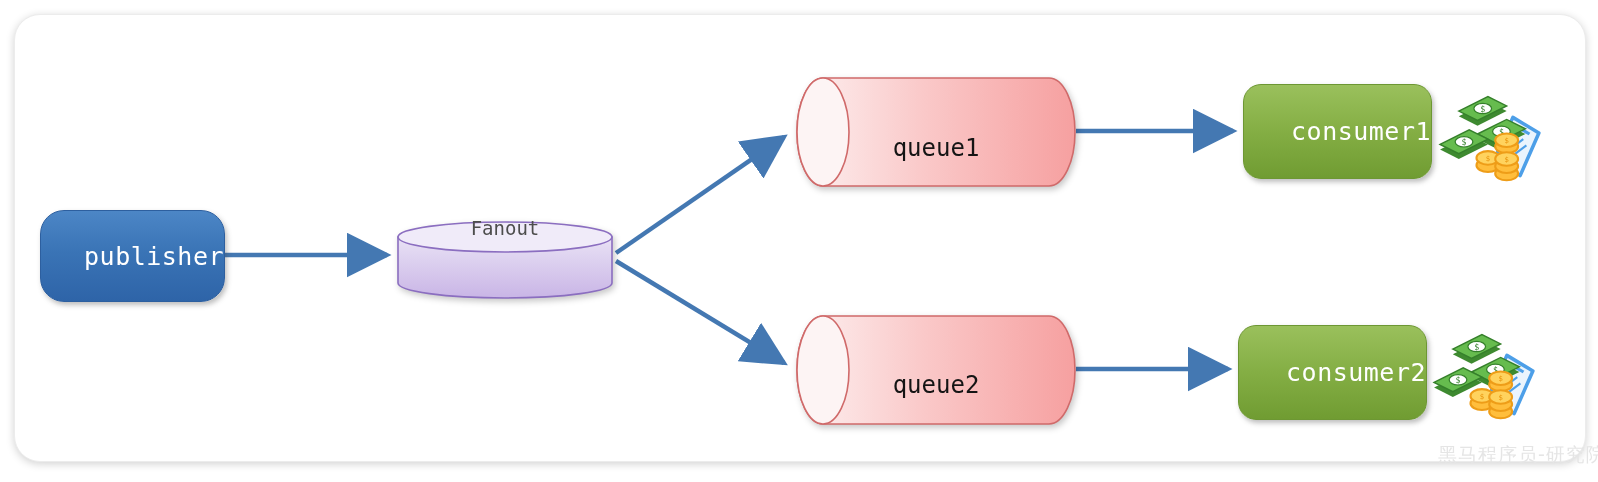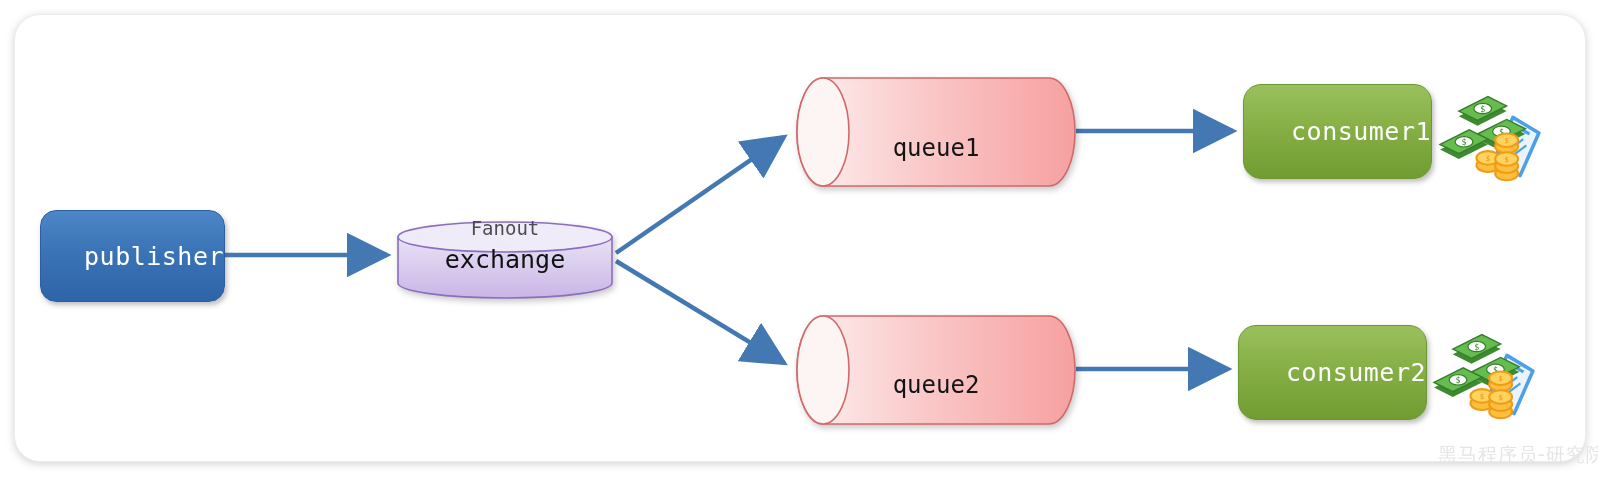--- a/index.html
+++ b/index.html
@@ -3,21 +3,21 @@
 <meta charset="utf-8">
 <style>
   html,body{margin:0;padding:0;background:#ffffff;}
   .stage{position:relative;width:1598px;height:482px;background:#ffffff;overflow:hidden;
          font-family:"DejaVu Sans Mono","Liberation Mono",monospace;}
   .card{position:absolute;left:14px;top:14px;width:1570px;height:446px;background:#ffffff;
         border:1px solid #ececec;border-radius:26px;box-shadow:0 2px 9px rgba(0,0,0,0.18);}
   svg.shapes{position:absolute;left:0;top:0;width:1598px;height:482px;pointer-events:none;}
   .node{position:absolute;display:flex;align-items:center;justify-content:flex-end;
         color:#ffffff;font-size:25px;letter-spacing:0.5px;}
-  .publisher{left:40px;top:210px;width:183px;height:90px;border-radius:16px;
+  .publisher{left:40px;top:210px;width:183px;height:90px;border-radius:24px;
         background:linear-gradient(180deg,#4C86C6 0%,#3A74B6 45%,#2E64A8 100%);
         border:1px solid #2d5f9f;box-shadow:2px 3px 5px rgba(70,70,70,0.35);}
   .consumer{width:187px;height:93px;border-radius:18px;
         background:linear-gradient(180deg,#9AC05C 0%,#84AE44 50%,#709C32 100%);
         border:1px solid #6d9733;box-shadow:2px 3px 5px rgba(70,70,70,0.35);}
   .consumer1{left:1243px;top:84px;}
   .consumer2{left:1238px;top:325px;}
   .cyl-label{position:absolute;text-align:center;color:#141414;font-size:24px;}
   .q1-label{left:826px;top:134px;width:220px;}
   .q2-label{left:826px;top:371px;width:220px;}
@@ -122,21 +122,20 @@
         </g>
       </g>
     </symbol>
   </svg>
 
   <div class="node publisher">
     <span>publisher</span>
   </div>
 
   <div class="cyl-label ex-badge">Fanout</div>
-  <div class="cyl-label ex-label">exchange</div>
 
   <div class="cyl-label q1-label">queue1</div>
   <div class="cyl-label q2-label">queue2</div>
 
   <div class="node consumer consumer1">
     <span>consumer1</span>
   </div>
   <div class="node consumer consumer2">
     <span>consumer2</span>
   </div>

